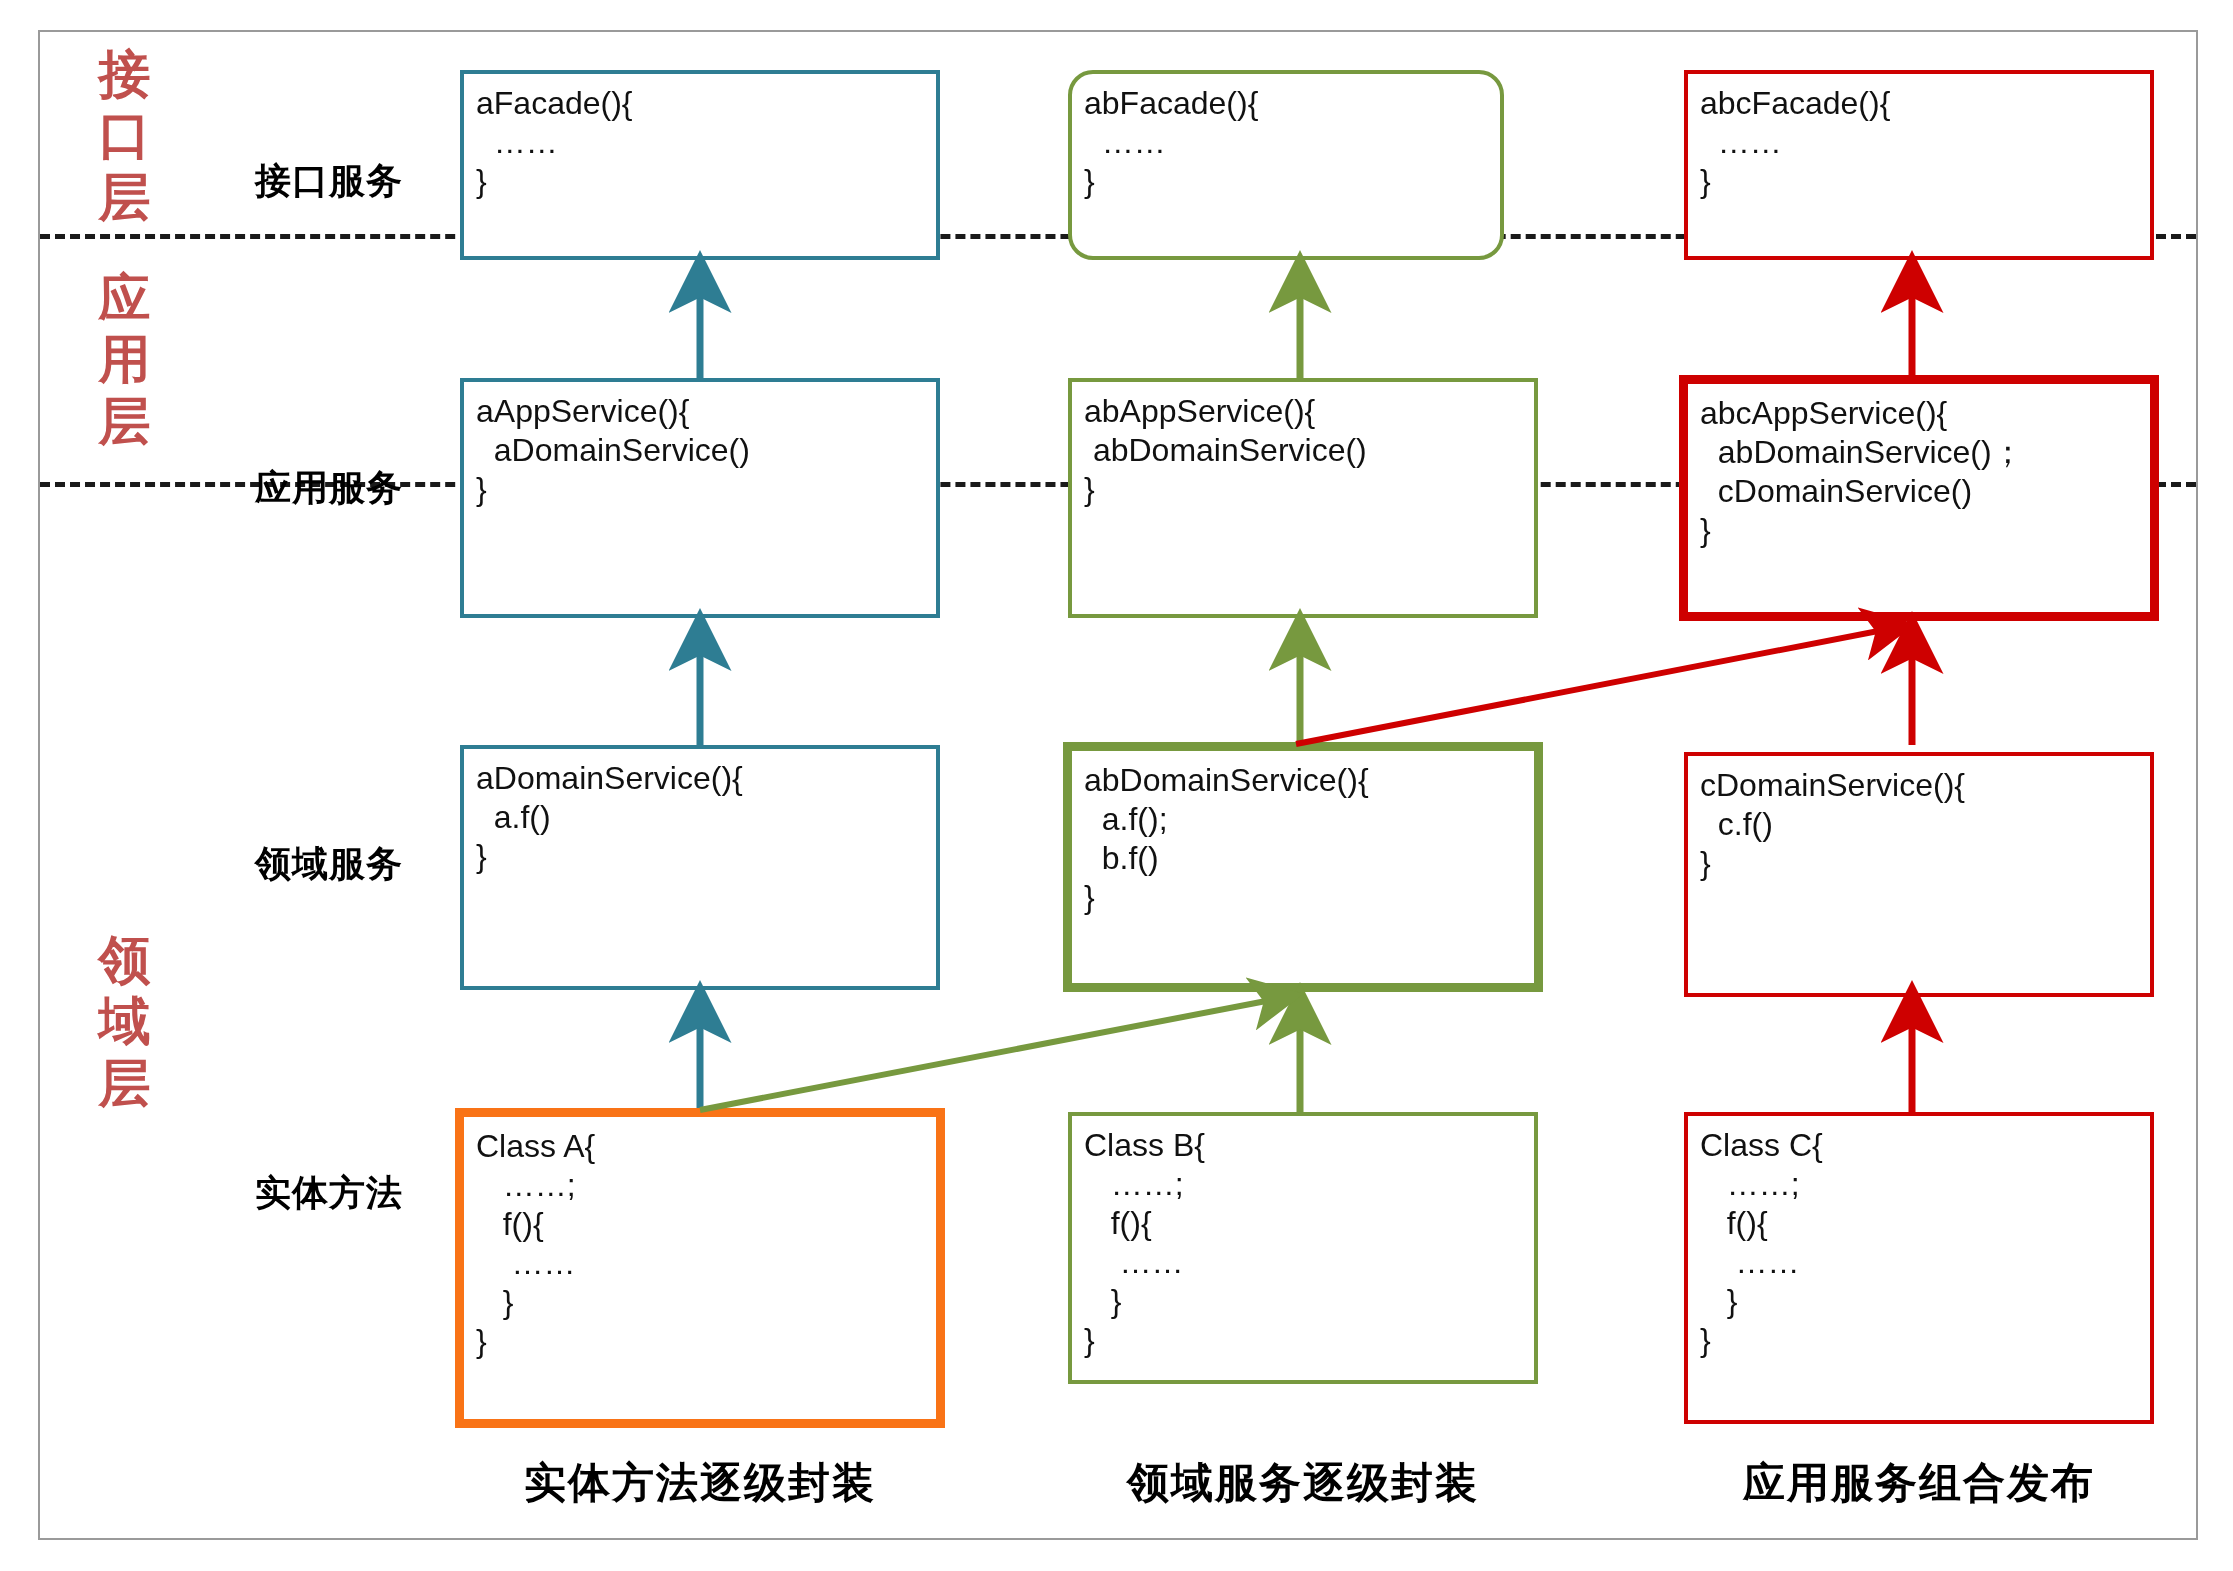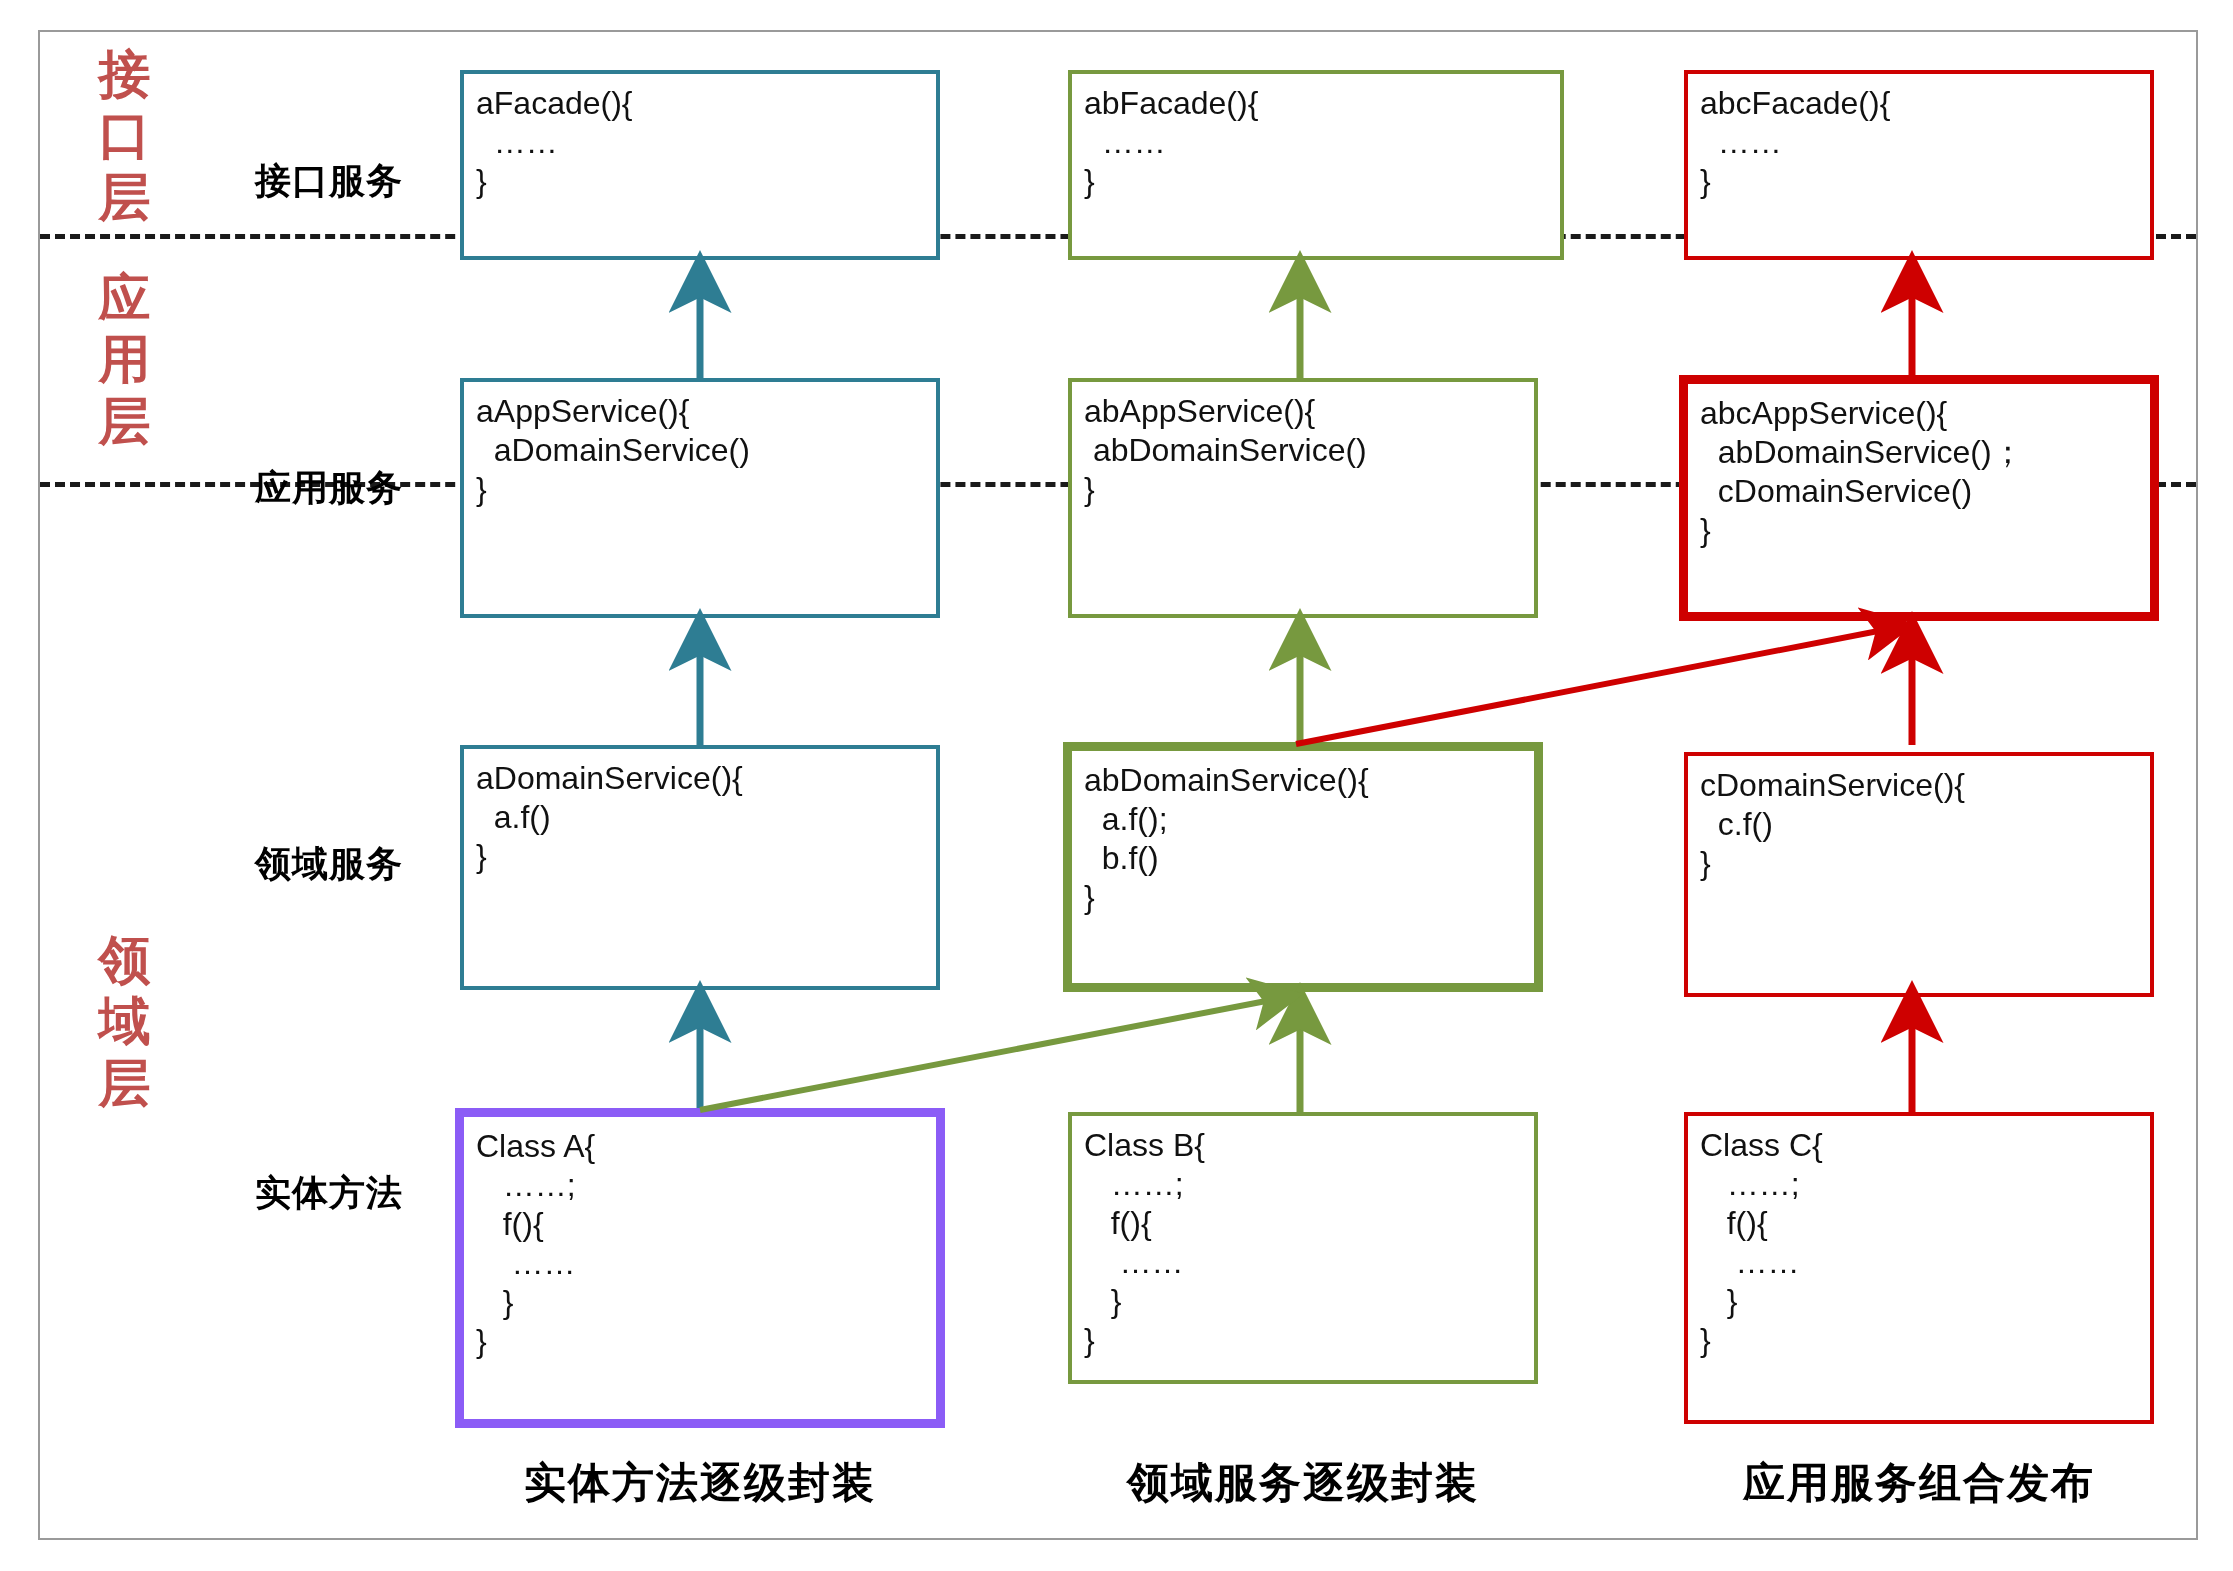--- a/index.html
+++ b/index.html
@@ -31,21 +31,21 @@
   }
   
   .box{
     position:absolute;box-sizing:border-box;background:#ffffff;
     white-space:pre;
     font-size:32px;line-height:1.22;color:#111;
     padding:10px 0 0 12px;
     font-family:"Liberation Sans","DejaVu Sans",sans-serif;
   }
   .b-teal{border:4px solid #2e7d93;}
-  .b-teal-thick{border:9px solid #8b5cf6;}
+  .b-teal-thick{border:9px solid #f97316;}
   .b-olive{border:4px solid #77993f;}
   .b-olive-thick{border:9px solid #77993f;}
   .b-red{border:4px solid #ce0000;}
   .b-red-thick{border:9px solid #ce0000;}
   
   #arrows{position:absolute;left:0;top:0;width:2233px;height:1571px;pointer-events:none;}
   
   .caption{
     position:absolute;width:460px;text-align:center;
     color:#000;font-weight:bold;font-size:42px;letter-spacing:2px;
@@ -90,21 +90,21 @@
   <div class="box b-teal" style="left:460px;top:745px;width:480px;height:245px;">aDomainService(){
   a.f()
 }</div>
   <div class="box b-teal-thick" style="left:455px;top:1108px;width:490px;height:320px;">Class A{
    ……;
    f(){
     ……
    }
 }</div>
 
-  <div class="box b-olive" style="left:1068px;top:70px;width:496px;height:190px;">abFacade(){
+  <div class="box b-olive" style="left:1068px;top:70px;width:436px;height:190px;border-radius:25px;">abFacade(){
   ……
 }</div>
   <div class="box b-olive" style="left:1068px;top:378px;width:470px;height:240px;">abAppService(){
  abDomainService()
 }</div>
   <div class="box b-olive-thick" style="left:1063px;top:742px;width:480px;height:250px;">abDomainService(){
   a.f();
   b.f()
 }</div>
   <div class="box b-olive" style="left:1068px;top:1112px;width:470px;height:272px;">Class B{

